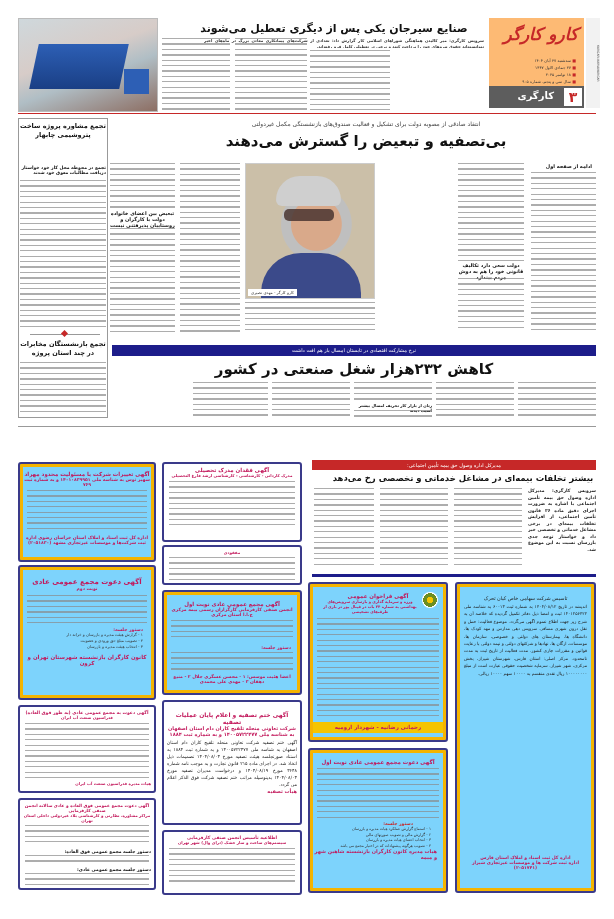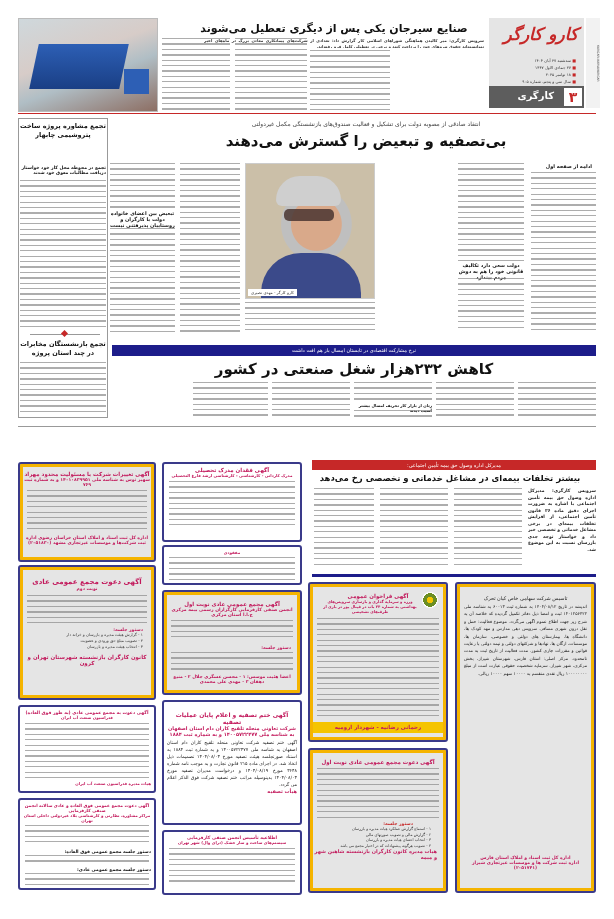--- a/index.html
+++ b/index.html
@@ -2,21 +2,21 @@
 <html><head>
 <meta charset="utf-8">
 <style>
   * { box-sizing: border-box; margin: 0; padding: 0; }
   body { width: 614px; height: 919px; background: #fff; font-family: "DejaVu Sans", sans-serif; direction: rtl; position: relative; overflow: hidden; color: #222; }
   .abs { position: absolute; }
   .txt { font-size: 4px; line-height: 5.6px; color: #555; text-align: justify; overflow: hidden; }
   .lines { background: repeating-linear-gradient(to bottom, #8a8a8a 0 1.3px, transparent 1.3px 5.4px); opacity: .7; }
 
   
-  #masthead { right: 30px; top: 18px; width: 95px; height: 90px; background: #e5e5e5; }
+  #masthead { right: 30px; top: 18px; width: 95px; height: 90px; background: #fdba74; }
   #logo { position: absolute; right: 6px; top: 6px; font-size: 17px; font-weight: bold; color: #c62828; font-style: italic; }
   .mh-line { position: absolute; right: 8px; font-size: 4px; color: #333; }
   .mh-line::before { content: "■ "; color: #c62828; }
   #section-bar { position: absolute; right: 0; bottom: 0; width: 95px; height: 22px; background: #5d5d5d; }
   #section-num { position: absolute; right: 2px; top: 2px; width: 18px; height: 18px; background: #fff; color: #c62828; font-weight: bold; font-size: 14px; text-align: center; line-height: 18px; }
   #section-name { position: absolute; right: 30px; top: 4px; color: #fff; font-size: 10px; font-weight: bold; }
   #vert-strip { right: 14px; top: 18px; width: 14px; height: 90px; background: #f2f2f2; font-size: 3px; writing-mode: vertical-rl; color:#555; text-align:center; }
 
   .photo-factory { left: 18px; top: 18px; width: 140px; height: 94px; background: linear-gradient(160deg,#cfd8dc 0%,#d7ccc8 40%,#b0bec5 60%, #8d6e63 100%); border: 1px solid #bbb; }
   .photo-factory .bld { position:absolute; left:15px; top:25px; width:90px; height:45px; background: linear-gradient(180deg,#2d5fb5,#1a3f85); transform: skewX(-12deg); }
@@ -29,21 +29,21 @@
   .caption { position:absolute; left:2px; bottom:2px; background:#fff; font-size:4px; padding:1px 3px; color:#333; }
 
   .kicker { font-size: 6px; color: #444; text-align: center; }
   .headline { font-weight: bold; color: #111; text-align: center; }
   .subhead { font-weight: bold; font-size: 5px; color: #111; }
 
   .blue-band { background: #1d1d8a; color: #fff; font-size: 5px; text-align: center; line-height: 11px; }
   .red-band { background: #c62828; color: #fff; font-size: 5px; text-align: center; line-height: 11px; }
 
   .ad { border: 2px solid #3a3a8a; border-radius: 3px; background: #fff; padding: 3px; overflow: hidden; }
-  .ad.orange { border-color: #3a3a8a; background: #e5e5e5; box-shadow: inset 0 0 0 3px #f5b400; }
+  .ad.orange { border-color: #3a3a8a; background: #7dd3fc; box-shadow: inset 0 0 0 3px #f5b400; }
   .ad-title { color: #c2185b; font-weight: bold; font-size: 5.5px; text-align: center; }
   .ad-sub { color: #c2185b; font-size: 4.5px; text-align: center; font-weight:bold; }
   .ad-body { font-size: 4px; line-height: 6px; color: #333; text-align: justify; }
   .ad-sign { color: #c2185b; font-weight: bold; font-size: 5px; text-align: center; }
   .ad-big { font-size: 5.5px; line-height: 8px; color:#222; text-align: justify; }
   .yellow-strip { background:#f5c400; color:#c2185b; font-weight:bold; text-align:center; font-size:5.5px; line-height:11px; }
 </style>
 </head>
 <body>
 
@@ -110,21 +110,21 @@
 <div class="abs lines" style="right:100px;top:382px;width:78px;height:38px"></div>
 <div class="abs lines" style="right:182px;top:382px;width:78px;height:20px"></div>
 <div class="abs subhead" style="right:182px;top:403px;width:78px;font-size:4px">زنان از بازار کار تحریف امسال بیشتر آسیب دیدند</div>
 <div class="abs lines" style="right:182px;top:410px;width:78px;height:10px"></div>
 <div class="abs lines" style="right:264px;top:382px;width:78px;height:38px"></div>
 <div class="abs lines" style="right:346px;top:382px;width:75px;height:38px"></div>
 
 <div class="abs" style="left:18px;top:426px;width:578px;border-top:1px solid #999"></div>
 
 <div class="abs red-band" style="left:312px;top:460px;width:284px;height:10px;line-height:10px">مدیرکل اداره وصول حق بیمه تأمین اجتماعی:</div>
-<div class="abs headline" style="left:308px;top:473px;width:284px;font-size:8.5px">بیشتر تخلفات بیمه‌ای در مشاغل خدماتی و تخصصی رخ می‌دهد</div>
+<div class="abs headline" style="left:321px;top:473px;width:284px;font-size:8.5px">بیشتر تخلفات بیمه‌ای در مشاغل خدماتی و تخصصی رخ می‌دهد</div>
 <div class="abs" style="right:18px;top:488px;width:68px;height:75px;font-size:4.5px;line-height:6.5px;font-weight:bold;color:#222;text-align:justify;overflow:hidden">سرویس کارگری: مدیرکل اداره وصول حق بیمه تأمین اجتماعی با اشاره به ضرورت اجرای دقیق ماده ۳۶ قانون تأمین اجتماعی، از افزایش تخلفات بیمه‌ای در برخی مشاغل خدماتی و تخصصی خبر داد و خواستار توجه جدی بازرسان نسبت به این موضوع شد.</div>
 <div class="abs lines" style="right:92px;top:488px;width:68px;height:80px"></div>
 <div class="abs lines" style="right:166px;top:488px;width:68px;height:80px"></div>
 <div class="abs lines" style="right:240px;top:488px;width:60px;height:80px"></div>
 <div class="abs" style="left:312px;top:452px;width:284px;height:125px;border-bottom:3px solid #1d1d8a"></div>
 
 <div class="abs ad orange" style="left:18px;top:462px;width:138px;height:100px">
   <div class="ad-title" style="margin-top:4px">آگهی تغییرات شرکت با مسئولیت محدود مهراد</div>
   <div class="ad-sub">سهیر توس به شناسه ملی ۱۴۰۱۰۸۳۹۹۵۱ و به شماره ثبت ۷۶۹</div>
   <div class="lines" style="height:42px;margin:3px 4px"></div>

